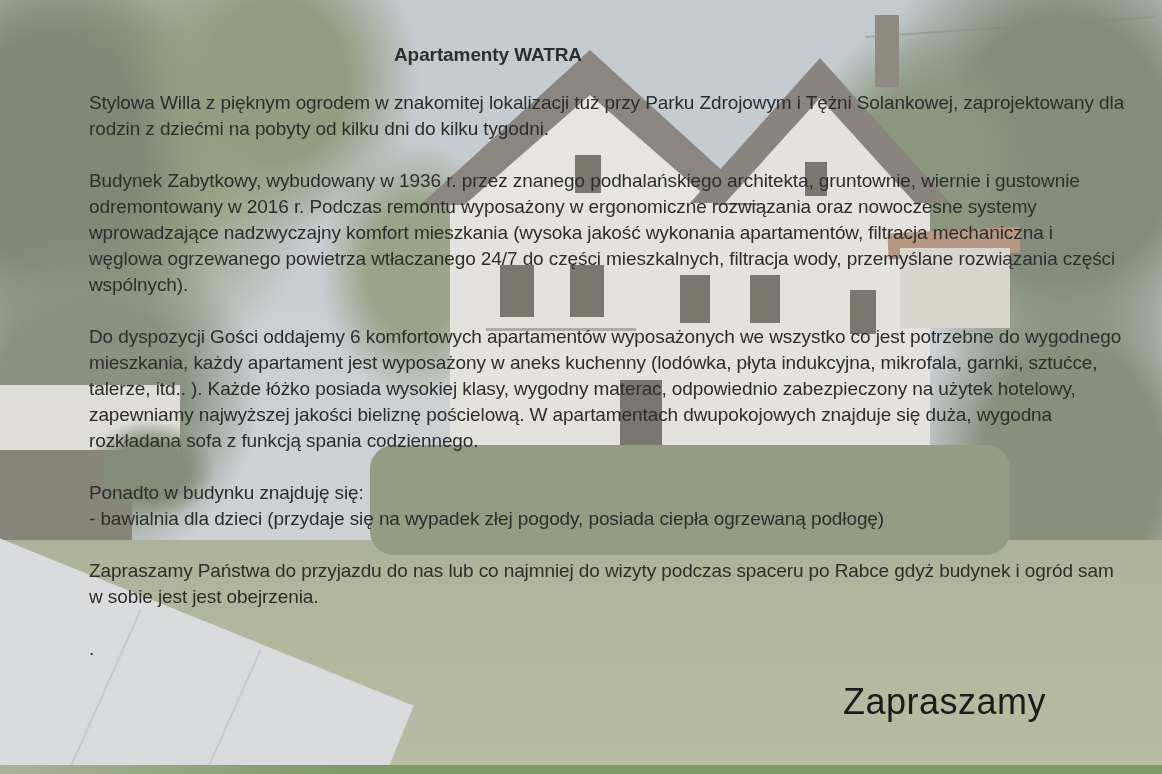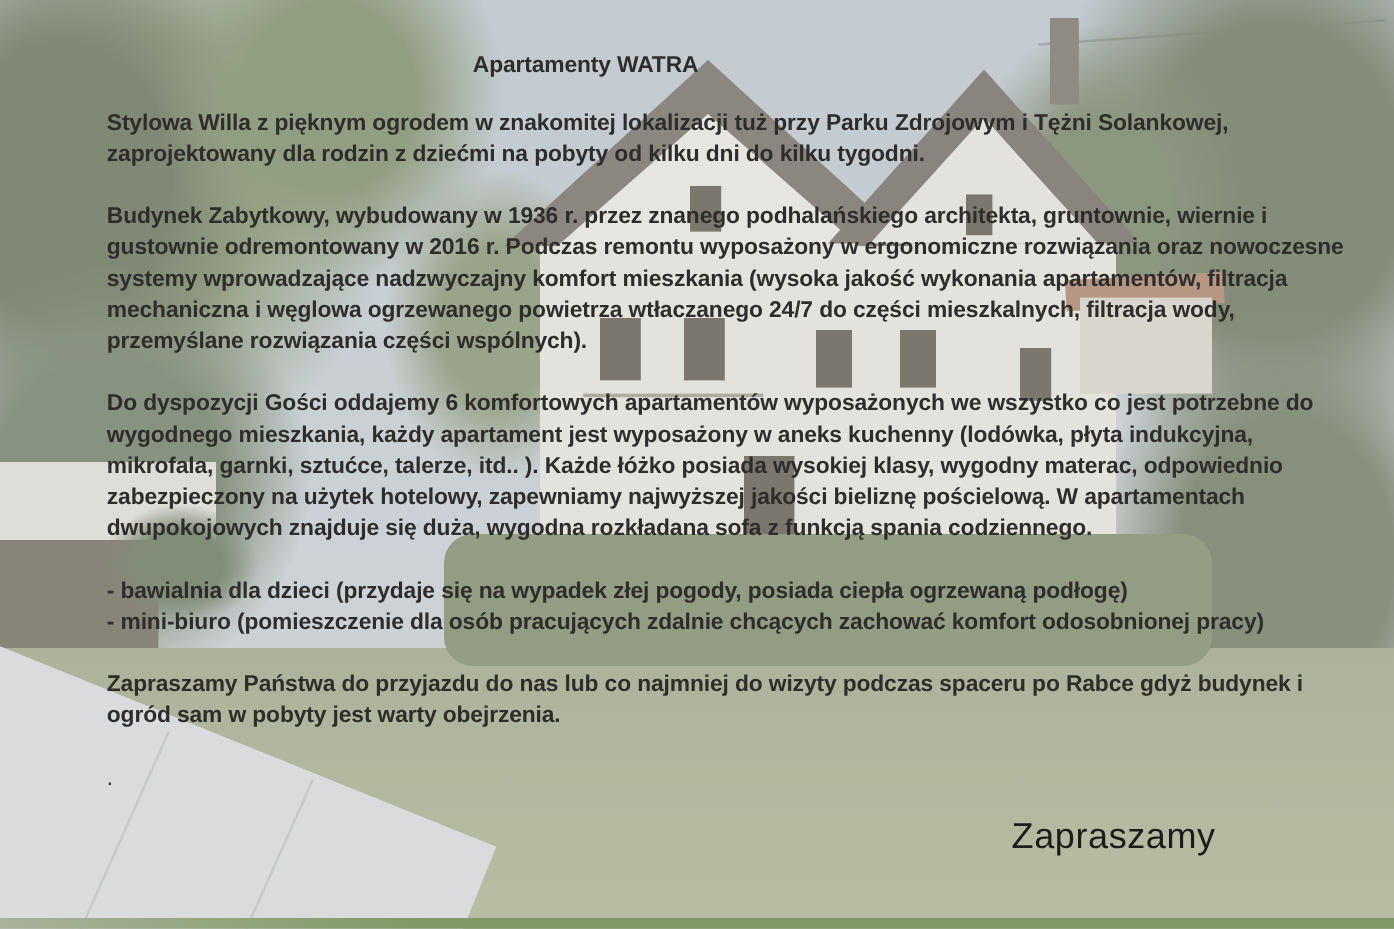--- a/index.html
+++ b/index.html
@@ -57,26 +57,26 @@
   
   #overlay{position:absolute;left:0;top:0;right:0;bottom:8px;background:rgba(255,255,255,0.30);z-index:2;}
   #grass-strip{position:absolute;left:0;bottom:0;width:100%;height:9px;background:linear-gradient(90deg,#a9b29a,#7f9a66 30%,#7f9a66);z-index:3;}
 
   
   .content{
     position:absolute;left:75px;top:36px;width:1040px;z-index:5;
     color:#2e2d2b;font-size:19px;line-height:26px;letter-spacing:-0.1px;margin-left:14px;
   }
   .doc-title{font-weight:bold;margin:6px 0 22px 305px;}
-  .para{margin:0 0 26px 0;font-weight:bold;}
+  .para{margin:0 0 26px 0;}
   .amenity{margin:0;}
   .trailing{margin:0;}
   .closing{
     position:absolute;left:843px;top:681px;z-index:5;
-    font-size:30px;color:#1c1c1c;letter-spacing:0.5px;
+    font-size:36px;color:#1c1c1c;letter-spacing:0.5px;
   }
 </style>
 </head>
 <body>
 
 <div class="scene">
   <div id="sky"></div>
   <div id="cable"></div>
   <div class="blob" id="tree-l1"></div>
   <div class="blob" id="tree-l2"></div>
@@ -119,20 +119,20 @@
 
 <div id="overlay"></div>
 <div id="grass-strip"></div>
 
 <div class="content">
   <div class="doc-title">Apartamenty WATRA</div>
   <p class="para">Stylowa Willa z pięknym ogrodem w znakomitej lokalizacji tuż przy Parku Zdrojowym i Tężni Solankowej, zaprojektowany dla rodzin z dziećmi na pobyty od kilku dni do kilku tygodni.</p>
   <p class="para">Budynek Zabytkowy, wybudowany w 1936 r. przez znanego podhalańskiego architekta, gruntownie, wiernie i gustownie odremontowany w 2016 r. Podczas remontu wyposażony w ergonomiczne rozwiązania oraz nowoczesne systemy wprowadzające nadzwyczajny komfort mieszkania (wysoka jakość wykonania apartamentów, filtracja mechaniczna i węglowa ogrzewanego powietrza wtłaczanego 24/7 do części mieszkalnych, filtracja wody, przemyślane rozwiązania części wspólnych).</p>
   <p class="para">Do dyspozycji Gości oddajemy 6 komfortowych apartamentów wyposażonych we wszystko co jest potrzebne do wygodnego mieszkania, każdy apartament jest wyposażony w aneks kuchenny (lodówka, płyta indukcyjna, mikrofala, garnki, sztućce, talerze, itd.. ). Każde łóżko posiada wysokiej klasy, wygodny materac, odpowiednio zabezpieczony na użytek hotelowy, zapewniamy najwyższej jakości bieliznę pościelową. W apartamentach dwupokojowych znajduje się duża, wygodna rozkładana sofa z funkcją spania codziennego.</p>
   <div class="para">
+    <div class="amenity">Ponadto w budynku znajduję się:</div>
     <div class="amenity">- bawialnia dla dzieci (przydaje się na wypadek złej pogody, posiada ciepła ogrzewaną podłogę)</div>
-    <div class="amenity">- mini-biuro (pomieszczenie dla osób pracujących zdalnie chcących zachować komfort odosobnionej pracy)</div>
   </div>
-  <p class="para">Zapraszamy Państwa do przyjazdu do nas lub co najmniej do wizyty podczas spaceru po Rabce gdyż budynek i ogród sam w pobyty jest warty obejrzenia.</p>
+  <p class="para">Zapraszamy Państwa do przyjazdu do nas lub co najmniej do wizyty podczas spaceru po Rabce gdyż budynek i ogród sam w sobie jest jest obejrzenia.</p>
   <div class="trailing">.</div>
 </div>
 
 <div class="closing">Zapraszamy</div>
 
 </body></html>

